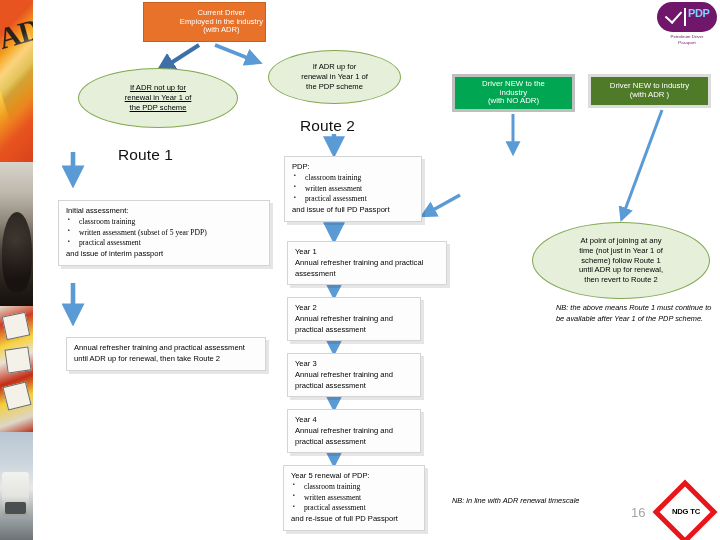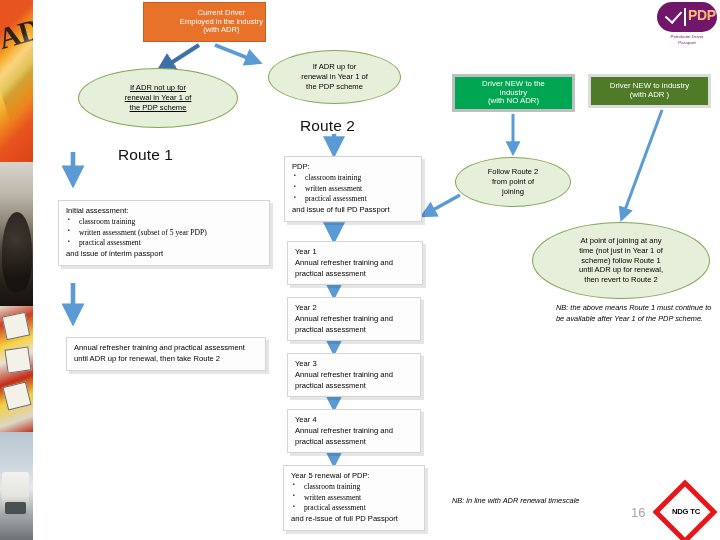--- a/index.html
+++ b/index.html
@@ -66,38 +66,38 @@
   
   #t-route1{left:118px;top:146px;}
   #t-route2{left:300px;top:117px;}
 
   
   #p-initial{left:58px;top:200px;width:212px;}
   #p-annual{left:66px;top:337px;width:200px;}
 
   
   #p-pdp{left:284px;top:156px;width:138px;}
-  #p-y1{left:287px;top:241px;width:136px;}
+  #p-y1{left:287px;top:241px;width:160px;}
   #p-y2{left:287px;top:297px;width:134px;}
   #p-y3{left:287px;top:353px;width:134px;}
   #p-y4{left:287px;top:409px;width:134px;}
   #p-y5{left:283px;top:465px;width:142px;}
 
   
   #nb-above{left:556px;top:303px;width:160px;}
   #nb-adr{left:452px;top:496px;}
   #pageno{position:absolute;left:631px;top:505px;font-size:13px;color:#a6a6a6;}
 
   
   #pdp-logo{position:absolute;left:657px;top:2px;width:60px;height:48px;}
   .pdp-pill{position:absolute;left:0;top:0;width:60px;height:30px;background:#70166B;border-radius:15px;}
   .pdp-pill .chk{position:absolute;left:9px;top:8px;width:13px;height:8px;border-left:2.6px solid #fff;
       border-bottom:2.6px solid #fff;transform:rotate(-48deg);}
   .pdp-pill .bar{position:absolute;left:27px;top:6px;width:1.6px;height:18px;background:#fff;}
-  .pdp-pill .wd{position:absolute;left:31px;top:5px;font-size:14px;font-weight:700;color:#fdba74;
+  .pdp-pill .wd{position:absolute;left:31px;top:5px;font-size:11px;font-weight:700;color:#7dd3fc;
       font-family:"Liberation Sans",sans-serif;letter-spacing:-.4px;}
   .pdp-sub{position:absolute;left:0;top:32px;width:60px;text-align:center;font-size:4.4px;color:#70166B;line-height:1.35;}
   #ndg-logo{position:absolute;left:655px;top:487px;width:62px;height:52px;}
   #ndg-logo .dia{position:absolute;left:7px;top:2px;width:36px;height:36px;border:5px solid #E8161A;
       transform:rotate(45deg);background:#fff;}
   #ndg-logo .ndgtxt{position:absolute;left:0;top:20px;width:62px;text-align:center;font-size:7.6px;
       font-weight:700;color:#000;letter-spacing:-.2px;}
 </style>
 </head>
 <body>
@@ -161,23 +161,20 @@
   <div class="box" id="box-new-adr">
     <span class="bot">Driver NEW to industry<br>(with ADR )</span>
   </div>
 
   <div class="ell" id="ell-notup">
     <span class="bot">If ADR not up for<br>renewal in Year 1 of<br>the PDP scheme</span>
   </div>
   <div class="ell" id="ell-up">
     <span class="bot">If ADR up for<br>renewal in Year 1 of<br>the PDP scheme</span>
   </div>
-  <div class="ell" id="ell-follow">
-    <span class="bot">Follow Route 2<br>from point of<br>joining</span>
-  </div>
   <div class="ell" id="ell-joining">
     <span class="bot">At point of joining at any<br>time (not just in Year 1 of<br>scheme) follow Route 1<br>until ADR up for renewal,<br>then revert to Route 2</span>
   </div>
 
   <div class="ttl" id="t-route1">Route 1</div>
   <div class="ttl" id="t-route2">Route 2</div>
 
   <div class="pbox" id="p-initial">
     <div>Initial assessment:</div>
     <ul class="bl">

